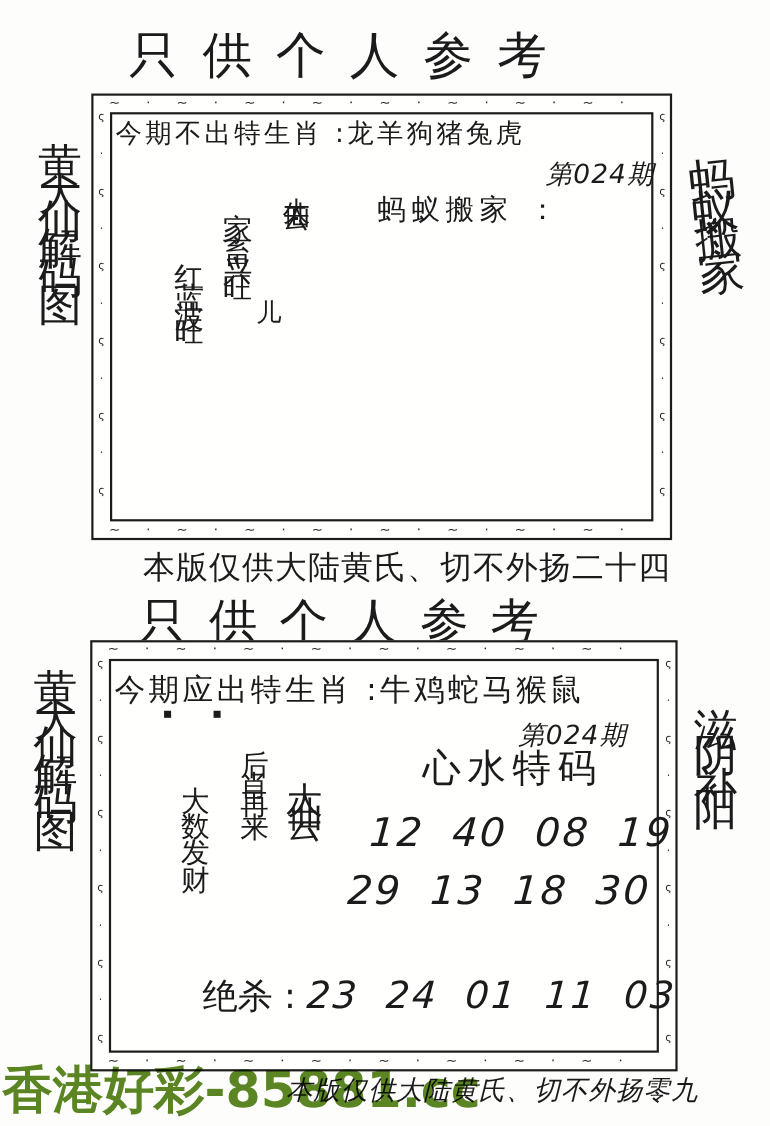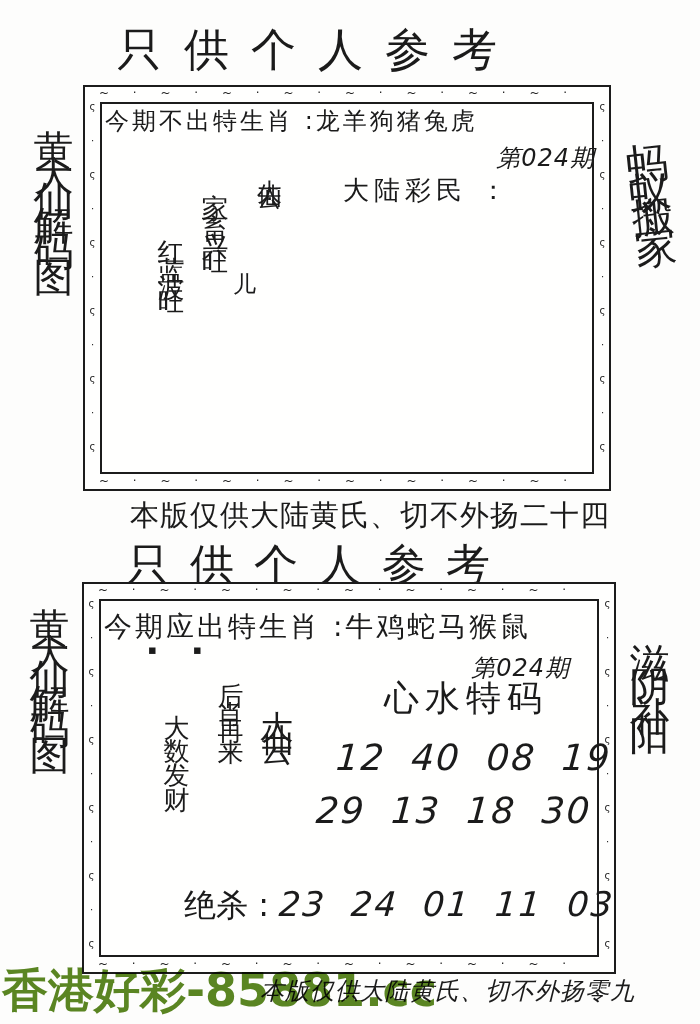--- a/index.html
+++ b/index.html
@@ -78,21 +78,21 @@
   <div class="band band-h band-top">~ · ~ · ~ · ~ · ~ · ~ · ~ · ~ · ~ · ~ · ~ · ~ · ~ · ~ · ~ · ~ · ~ · ~ · ~ · ~ · ~ · ~ · ~ · ~ · ~ · ~ · ~ · ~ · ~ · ~ ·</div>
   <div class="band band-h band-bottom">~ · ~ · ~ · ~ · ~ · ~ · ~ · ~ · ~ · ~ · ~ · ~ · ~ · ~ · ~ · ~ · ~ · ~ · ~ · ~ · ~ · ~ · ~ · ~ · ~ · ~ · ~ · ~ · ~ · ~ ·</div>
   <div class="band band-v band-left">ς · ς · ς · ς · ς · ς · ς · ς · ς · ς · ς · ς · ς · ς · ς · ς · ς · ς · ς · ς ·</div>
   <div class="band band-v band-right">ς · ς · ς · ς · ς · ς · ς · ς · ς · ς · ς · ς · ς · ς · ς · ς · ς · ς · ς · ς ·</div>
   <div class="panel-inner"></div>
 
   <div class="abs hand" style="left:20px;top:18px;font-size:24px;">今期不出特生肖 :龙羊狗猪兔虎</div>
 
   <div class="abs issue" style="right:14px;top:55px;">第024期</div>
 
-  <div class="abs hand" style="left:258px;top:86px;font-size:26px;letter-spacing:5px;">大陆彩民 ：</div>
+  <div class="abs hand" style="left:258px;top:86px;font-size:26px;letter-spacing:5px;">蚂蚁搬家 ：</div>
 
   <div class="vtext" style="left:168px;top:72px;font-size:25px;letter-spacing:5px;">大仙云：</div>
 
   <div class="vtext" style="left:112px;top:85px;font-size:27px;letter-spacing:19px;">家畜兴旺</div>
 
   <div class="abs" style="left:148px;top:182px;font-size:23px;">儿</div>
 
   <div class="vtext" style="left:68px;top:131px;font-size:27px;letter-spacing:17px;">红蓝波旺</div>
 
 </div>

